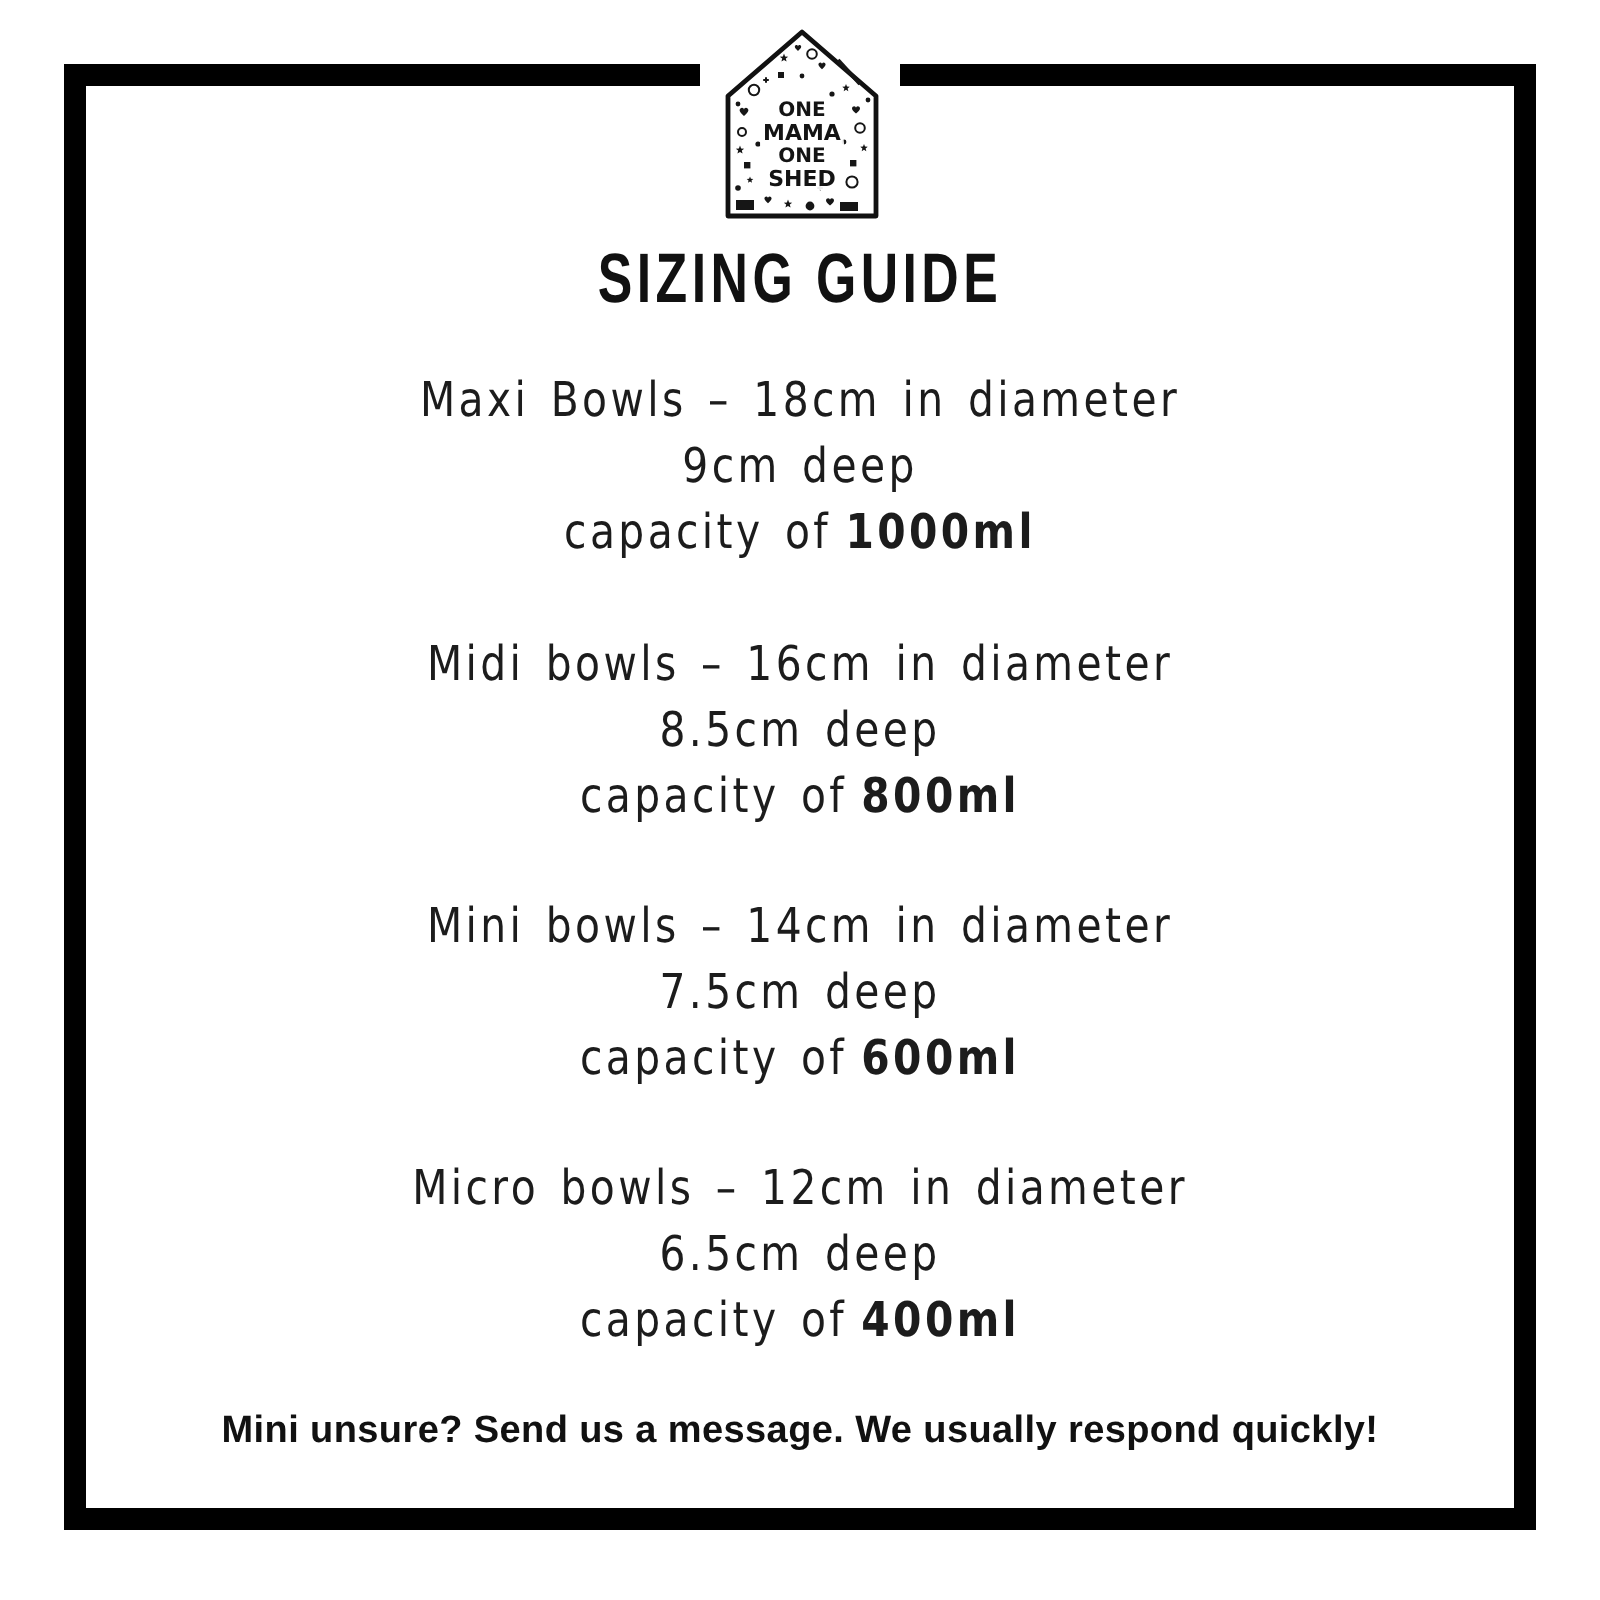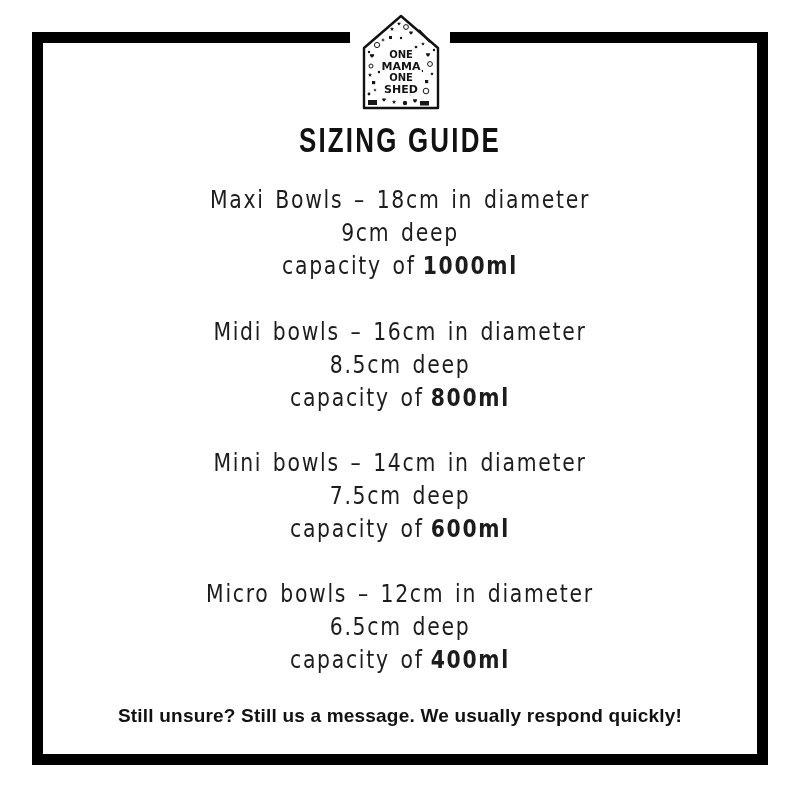--- a/index.html
+++ b/index.html
@@ -166,15 +166,15 @@
     <div>7.5cm deep</div>
     <div><span>capacity of</span><span class="cap-value">600ml</span></div>
   </section>
 
   <section class="size-section s4">
     <div>Micro bowls – 12cm in diameter</div>
     <div>6.5cm deep</div>
     <div><span>capacity of</span><span class="cap-value">400ml</span></div>
   </section>
 
-  <div class="footer">Still unsure? Still us a message. We usually respond quickly!</div>
+  <div class="footer">Mini unsure? Send us a message. We usually respond quickly!</div>
 
 </div>
 
 </body></html>

